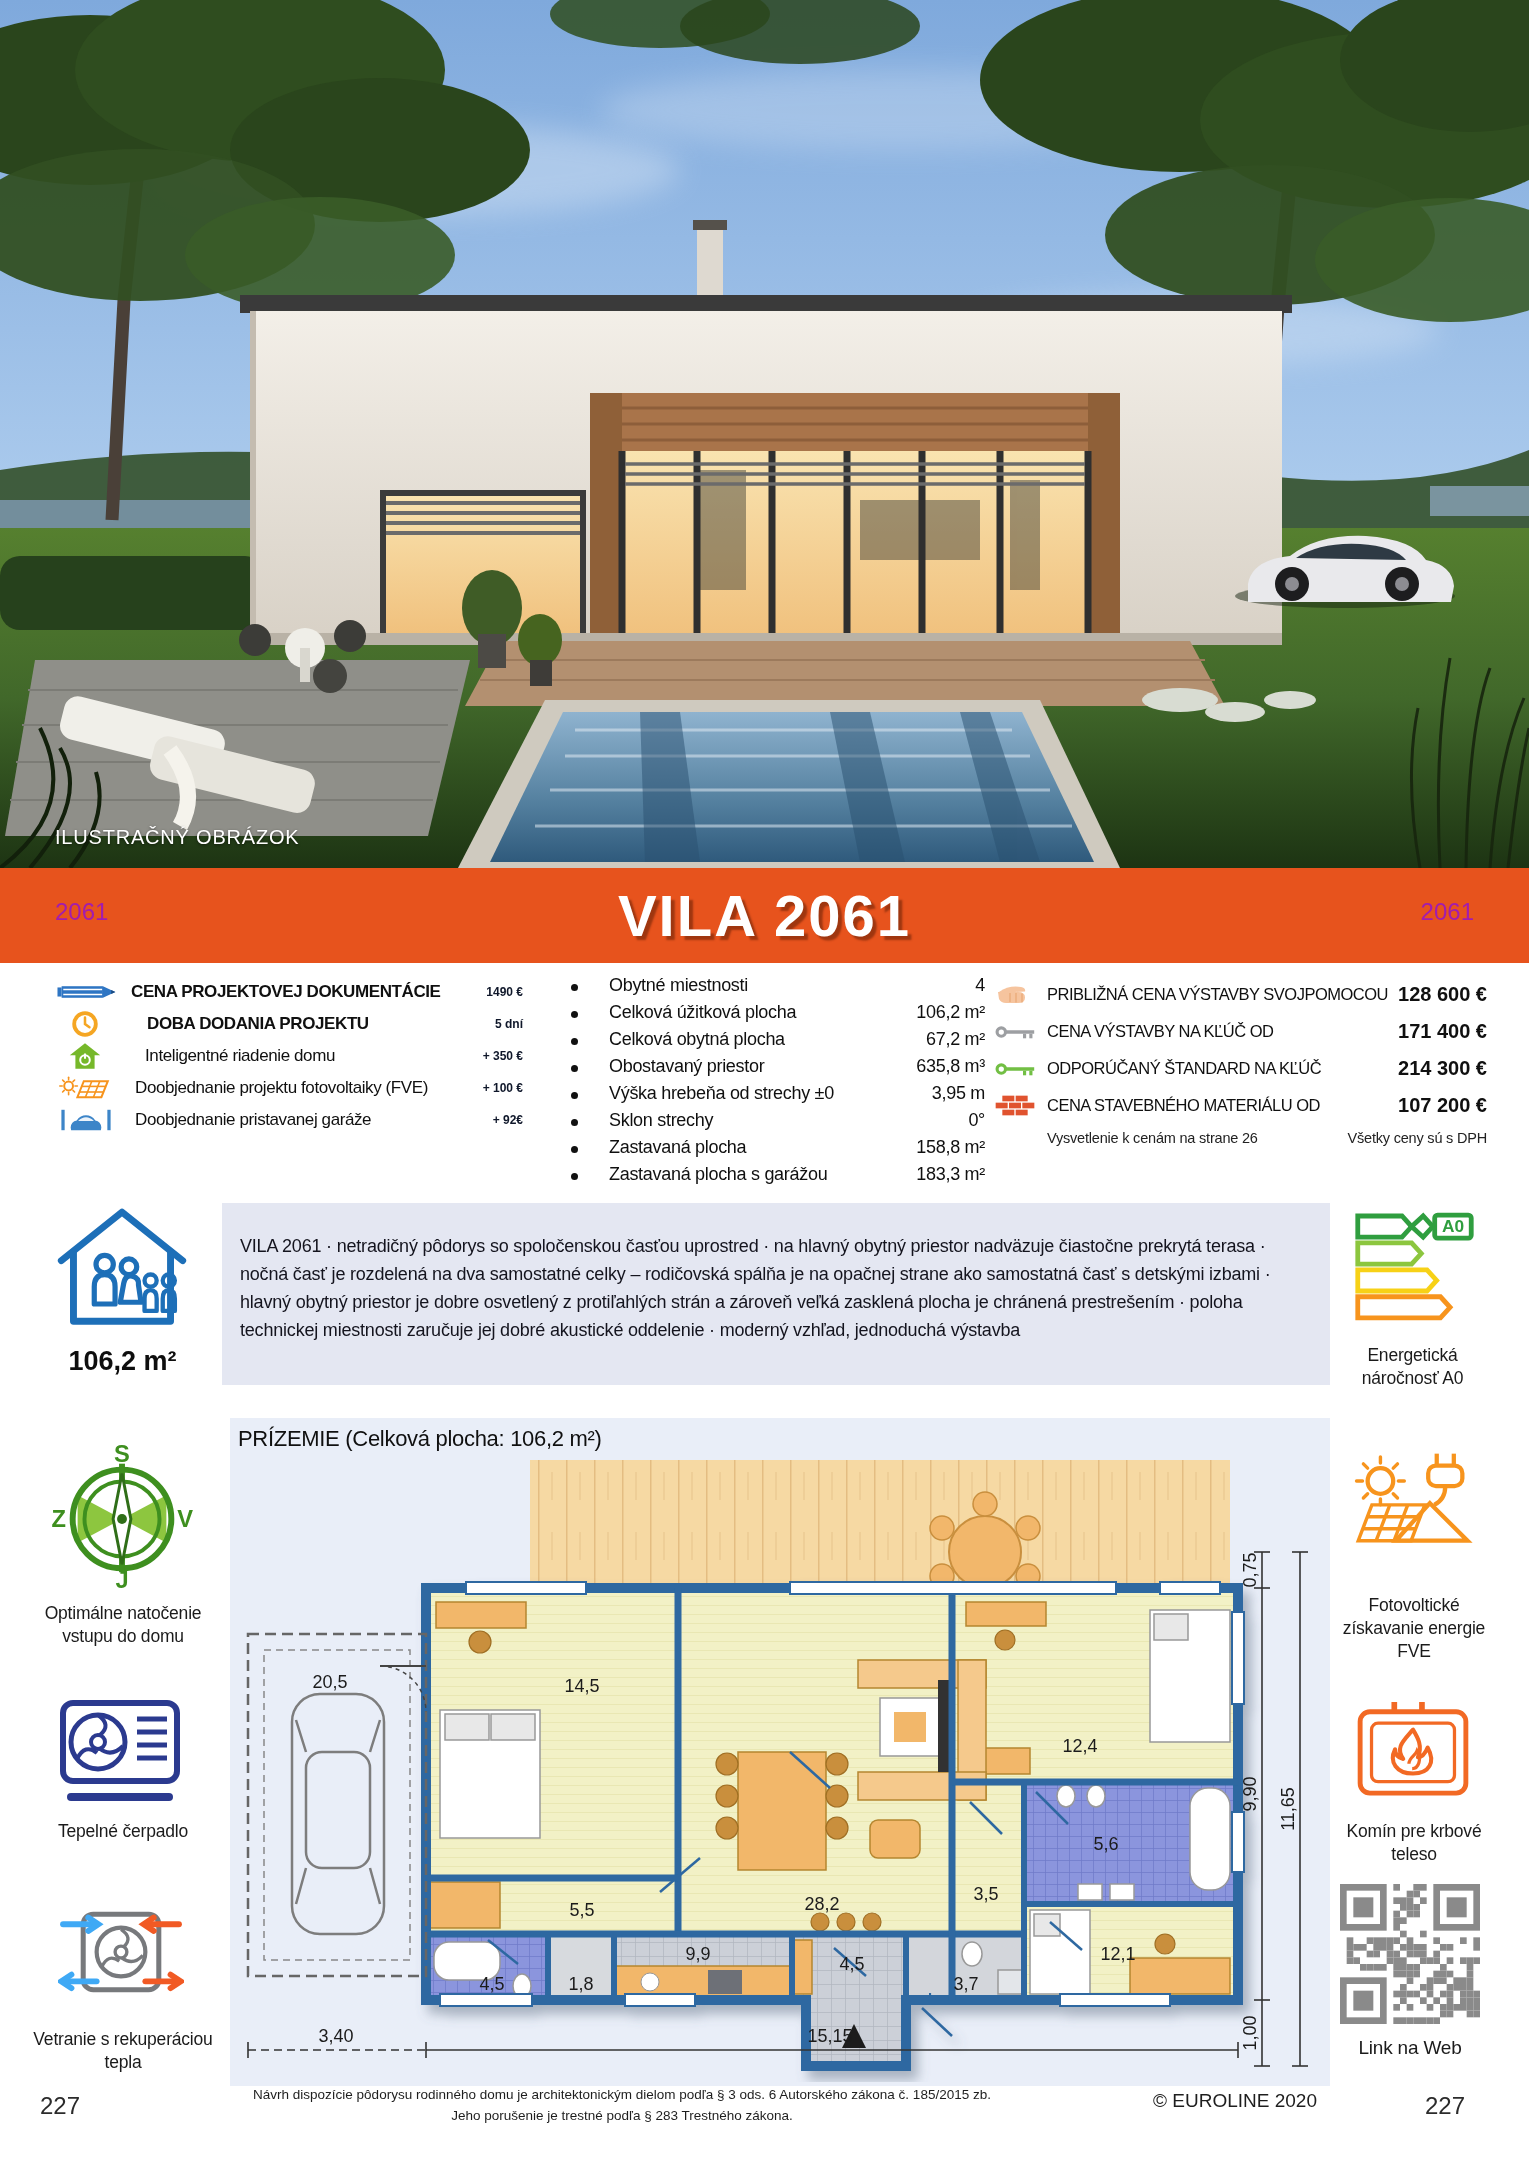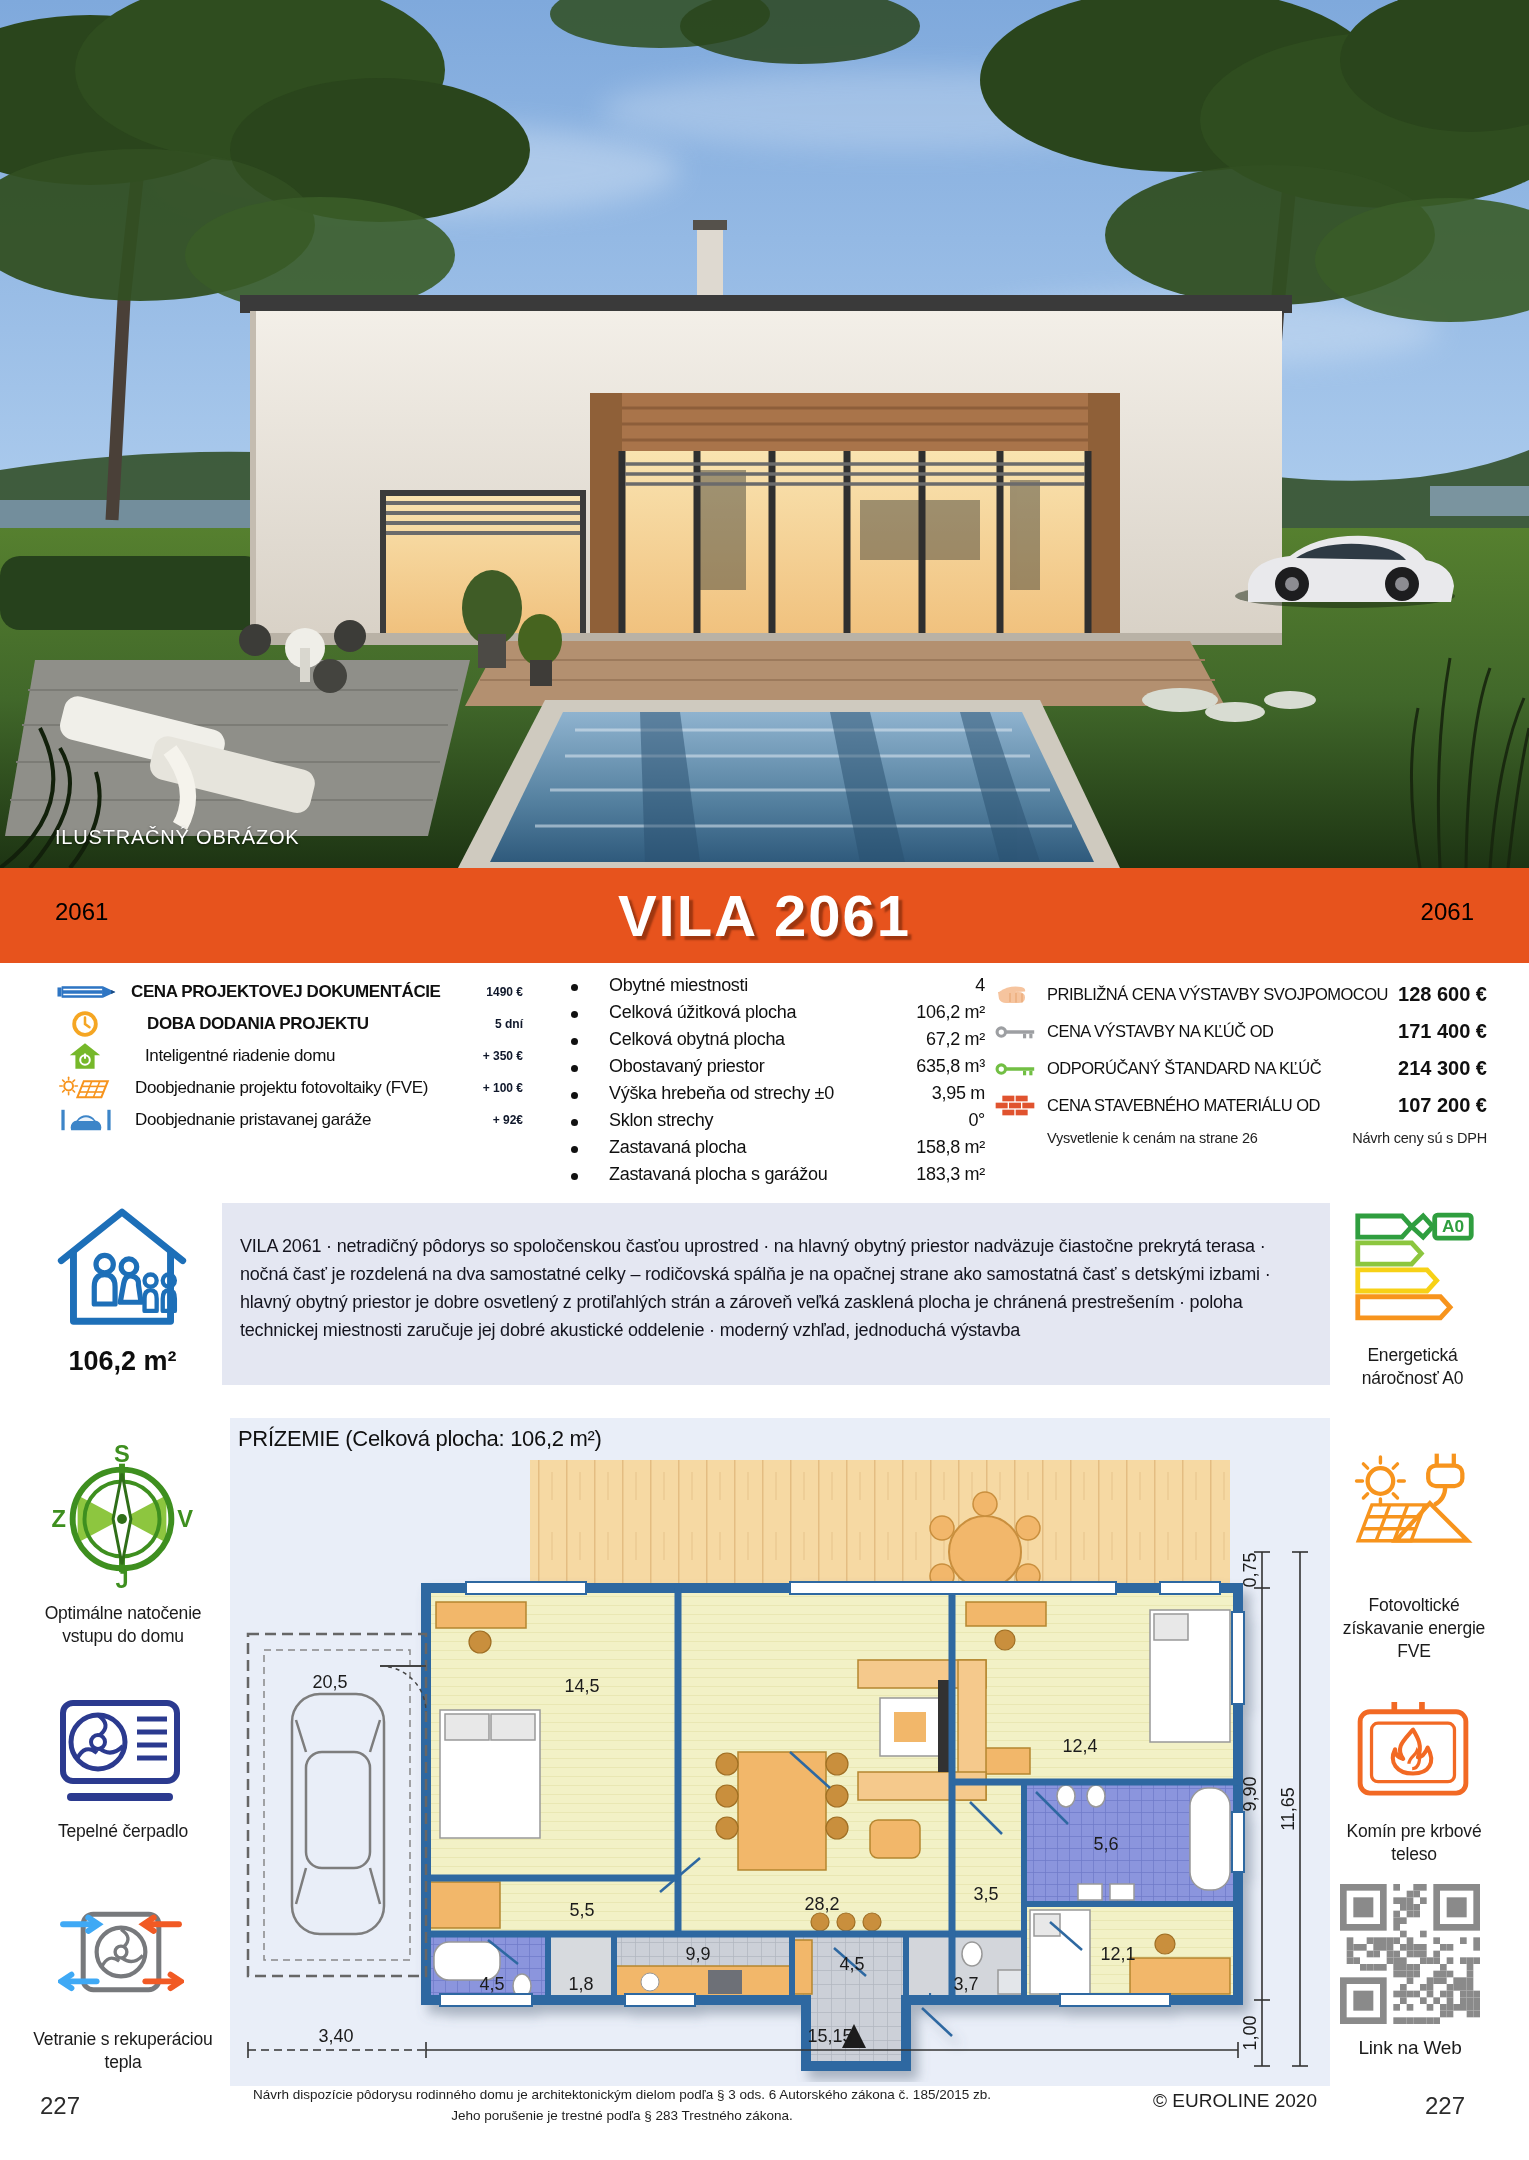--- a/index.html
+++ b/index.html
@@ -11,21 +11,21 @@
   .photo{left:0;top:0;width:1529px;height:868px;}
   .photo-caption{left:55px;top:826px;color:#fff;font-size:20px;letter-spacing:.8px;
                  text-shadow:0 1px 3px rgba(0,0,0,.55);}
   .logo{left:0;top:22px;width:1529px;display:flex;justify-content:center;align-items:center;gap:14px;}
   .logo-text{font-size:37px;font-weight:700;letter-spacing:3px;color:#0d0d0d;}
   
   .titlebar{left:0;top:868px;width:1529px;height:95px;background:#e7531d;}
   .title-main{left:0;top:868px;width:1529px;height:95px;display:flex;align-items:center;justify-content:center;
               color:#fff;font-size:58px;font-weight:700;letter-spacing:2px;
               text-shadow:4px 4px 2px rgba(70,20,0,.45);}
-  .title-code{top:898px;color:#000000;font-size:24px;font-weight:400;text-align:center;}
+  .title-code{top:898px;color:#a21caf;font-size:24px;font-weight:400;text-align:center;}
   
   .info-row{display:flex;align-items:center;height:32px;}
   .info-row .ic{flex:0 0 76px;display:flex;align-items:center;}
   .info-row .lbl{flex:1;font-size:17px;letter-spacing:-0.4px;color:#101010;}
   .info-row .lbl.b{font-weight:700;}
   .info-row .val{font-weight:700;font-size:12px;color:#0f172a;white-space:nowrap;}
   .spec-row{display:flex;align-items:center;height:27px;font-size:18px;letter-spacing:-0.3px;color:#101010;}
   .spec-row .bullet{flex:0 0 38px;padding-left:6px;}
   .spec-row .bullet i{display:inline-block;width:7px;height:7px;border-radius:50%;background:#111;}
   .spec-row .lbl{flex:1;}
@@ -412,21 +412,21 @@
               <rect x="22" y="44" width="36" height="17"></rect>
               <rect x="62" y="44" width="36" height="17"></rect>
             </g>
           </svg>
       </span>
       <span class="lbl">CENA STAVEBNÉHO MATERIÁLU OD</span>
       <span class="val">107 200 €</span>
     </div>
     <div class="price-notes" style="margin-top:6px;padding-left:52px;">
       <span>Vysvetlenie k cenám na strane 26</span>
-      <span>Návrh ceny sú s DPH</span>
+      <span>Všetky ceny sú s DPH</span>
     </div>
   </div>
 
   <div class="abs" style="left:52px;top:1200px;">
     <svg width="140" height="130" viewBox="0 0 160 150" fill="none" stroke="#1d6fb8" stroke-linejoin="round" stroke-linecap="round">
       <path d="M10 70 L80 14 L150 70" stroke-width="8"></path>
       <path d="M24 60 V140 H136 V60" stroke-width="8"></path>
       <circle cx="60" cy="74" r="10" stroke-width="6"></circle>
       <path d="M48 120 v-20 q0 -14 12 -14 q12 0 12 14 v20 z" stroke-width="6"></path>
       <circle cx="88" cy="77" r="9" stroke-width="6"></circle>

